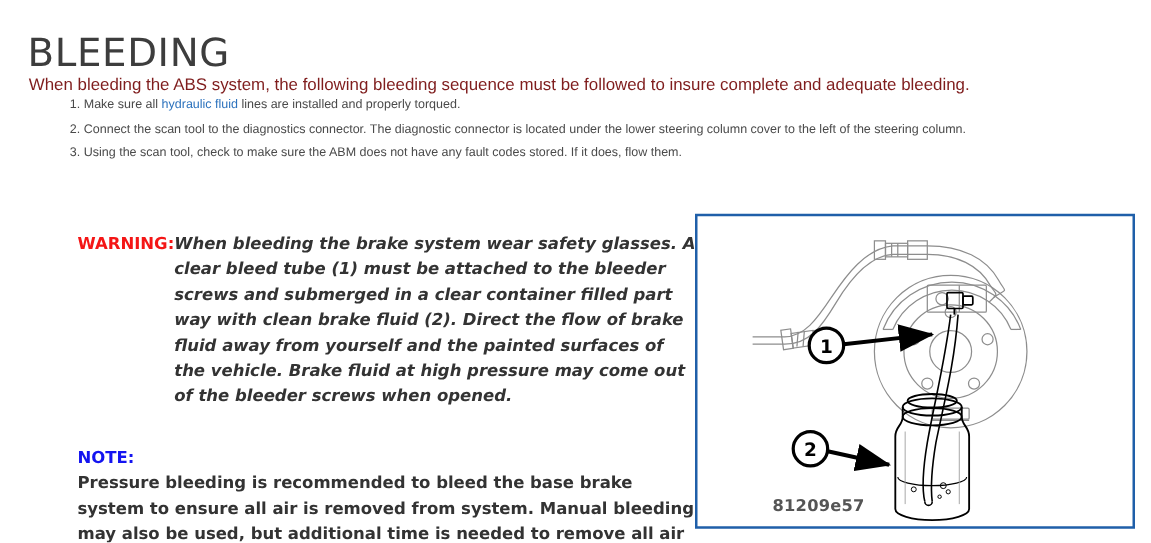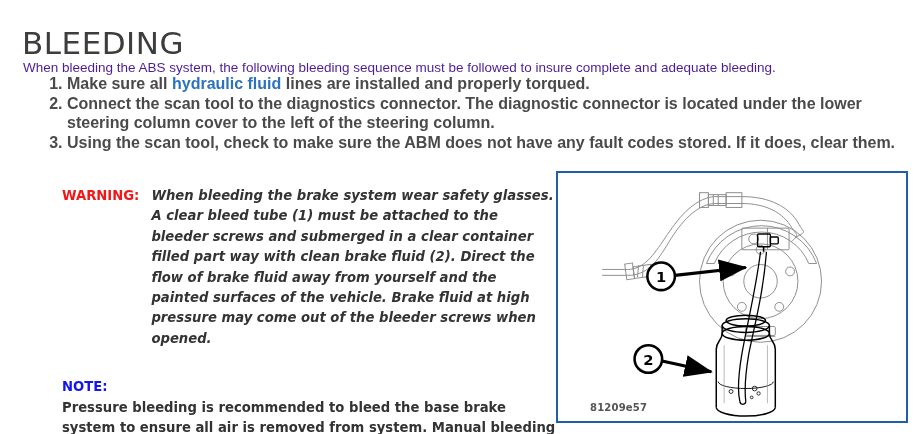--- a/index.html
+++ b/index.html
@@ -30,36 +30,35 @@
   }
 
   
   .intro {
     position: absolute;
     left: 23px;
     top: 46px;
     width: 880px;
     font-size: 13.5px;
     line-height: 19px;
-    color: #4c1d95;
+    color: #7f1d1d;
     margin-top: 12px;
   }
 
   
   ol.steps {
     position: absolute;
     left: 40px;
     top: 74px;
     width: 855px;
     margin: 0;
     padding: 0 0 0 27px;
-    font-size: 16px;
+    font-size: 10px;
     line-height: 19.5px;
     color: #4a4a4a;
-    font-weight: bold;
   }
   ol.steps li { margin: 0 0 0 0; padding: 0; }
   a.inline-link {
     color: #2c72bd;
     text-decoration: none;
   }
 
   
   .callout-col {
     position: absolute;
@@ -68,21 +67,20 @@
     width: 495px;
   }
   .warning-row {
     display: flex;
     align-items: flex-start;
     font-size: 13.2px;
     font-weight: bold;
     line-height: 20.4px;
     color: #333333;
     font-family: "DejaVu Sans", sans-serif;
-    gap: 12px;
   }
   .warning-label {
     color: #f41616;
     font-weight: bold;
     white-space: nowrap;
     flex: 0 0 auto;
   }
   .warning-text {
     flex: 1 1 auto;
     font-style: italic;
@@ -116,23 +114,23 @@
     box-sizing: border-box;
   }
   .figure-svg {
     position: absolute;
     left: 0; top: 0;
     width: 100%;
     height: 100%;
   }
   .fig-id {
     position: absolute;
-    left: 32px;
+    left: 60px;
     bottom: 8px;
-    font-size: 10px;
+    font-size: 13px;
     font-weight: bold;
     color: #555555;
     font-family: "DejaVu Sans", sans-serif;
     letter-spacing: 0.2px;
   }
 </style>
 </head>
 <body>
 
 <h1 class="page-title">BLEEDING</h1>
@@ -140,21 +138,21 @@
 <p class="intro">When bleeding the ABS system, the following bleeding sequence must be followed to insure complete and adequate bleeding.</p>
 
 <ol class="steps">
   <li>
     <span>Make sure all </span><a href="#" class="inline-link">hydraulic fluid</a><span> lines are installed and properly torqued.</span>
   </li>
   <li>
     <span>Connect the scan tool to the diagnostics connector. The diagnostic connector is located under the lower steering column cover to the left of the steering column.</span>
   </li>
   <li>
-    <span>Using the scan tool, check to make sure the ABM does not have any fault codes stored. If it does, clear them.</span>
+    <span>Using the scan tool, check to make sure the ABM does not have any fault codes stored. If it does, flow them.</span>
   </li>
 </ol>
 
 <div class="callout-col">
 
   <div class="warning-row">
     <span class="warning-label">WARNING:</span>
     <span class="warning-text">When bleeding the brake system wear safety glasses. A clear bleed tube (1) must be attached to the bleeder screws and submerged in a clear container filled part way with clean brake fluid (2). Direct the flow of brake fluid away from yourself and the painted surfaces of the vehicle. Brake fluid at high pressure may come out of the bleeder screws when opened.</span>
   </div>
 

